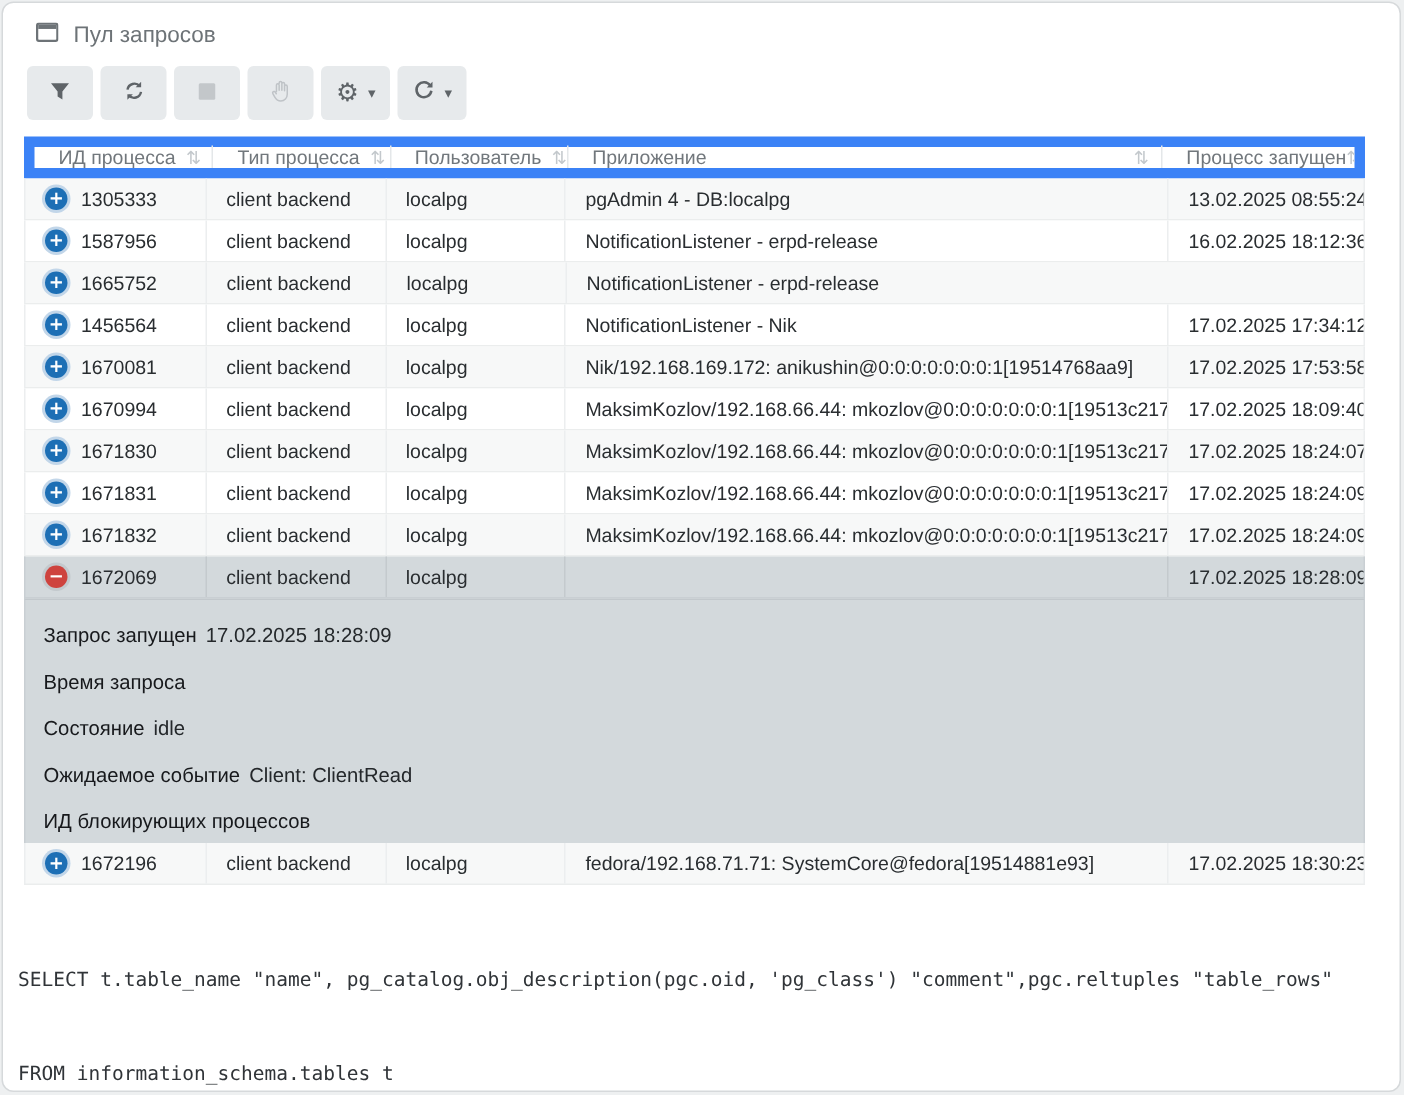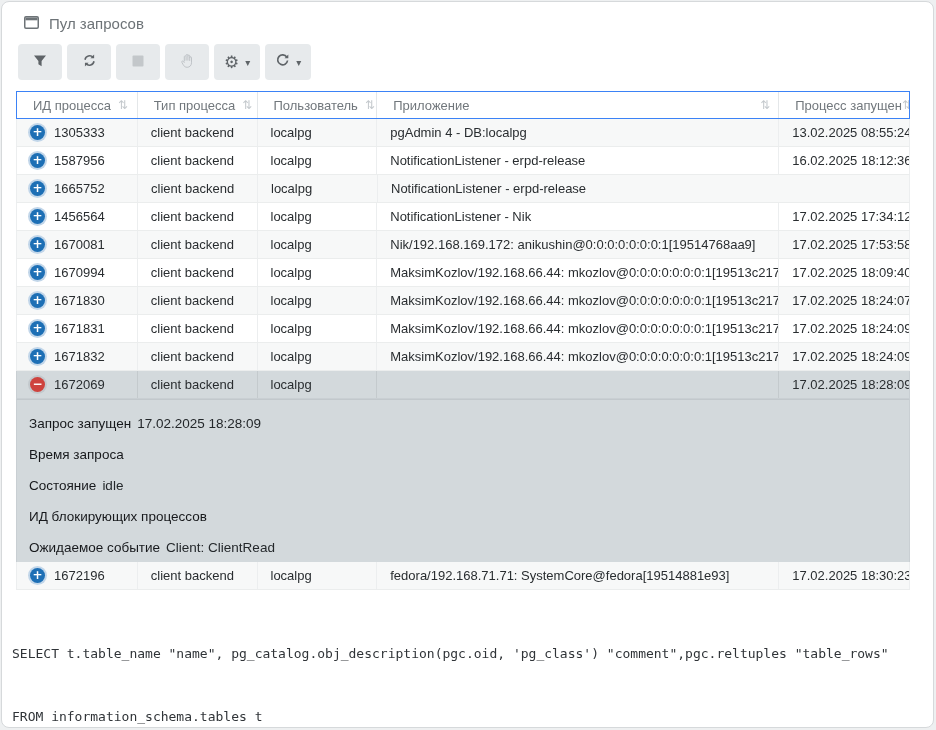--- a/index.html
+++ b/index.html
@@ -31,22 +31,22 @@
     display: flex; align-items: center; justify-content: center; gap: 6px;
     color: #5f6468; cursor: pointer; padding: 0 10px;
   }
   .btn .caret { font-size: 10px; color: #5f6468; font-family: "DejaVu Sans", sans-serif; }
   .btn .gear-glyph { font-size: 17px; line-height: 1; font-family: "DejaVu Sans", sans-serif; }
   .btn.disabled { color: #c2c6c9; }
   
   .grid { margin: 0 14px; width: 894px; font-size: 13px; color: #292d30; }
   .thead {
     display: flex; height: 28px;
-    border: 1px solid #3b82f6;
-    color: #71777c; background: #fff;
+    border: 7px solid #3b82f6;
+    color: #71777c; background: #fff; align-items: flex-end;
   }
   .th {
     display: flex; align-items: center;
     padding: 0 8px 0 16px;
     border-right: 1px solid #e4e7e9;
     position: relative; overflow: hidden; white-space: nowrap;
     cursor: pointer;
   }
   .th:last-child { border-right: none; }
   .sort {
@@ -290,24 +290,24 @@
       <div class="detail-item">
         <span class="lbl">Запрос запущен</span><span class="val">17.02.2025 18:28:09</span>
       </div>
       <div class="detail-item">
         <span class="lbl">Время запроса</span><span class="val"></span>
       </div>
       <div class="detail-item">
         <span class="lbl">Состояние</span><span class="val">idle</span>
       </div>
       <div class="detail-item">
+        <span class="lbl">Ожидаемое событие</span><span class="val">Client: ClientRead</span>
+      </div>
+      <div class="detail-item">
         <span class="lbl">ИД блокирующих процессов</span><span class="val"></span>
-      </div>
-      <div class="detail-item">
-        <span class="lbl">Ожидаемое событие</span><span class="val">Client: ClientRead</span>
       </div>
     </div>
 
     <div class="tr alt">
       <div class="td c0 idcell">
           <span class="expand plus">+</span>
           <span>1672196</span>
         </div>
       <div class="td c1">client backend</div>
       <div class="td c2">localpg</div>

